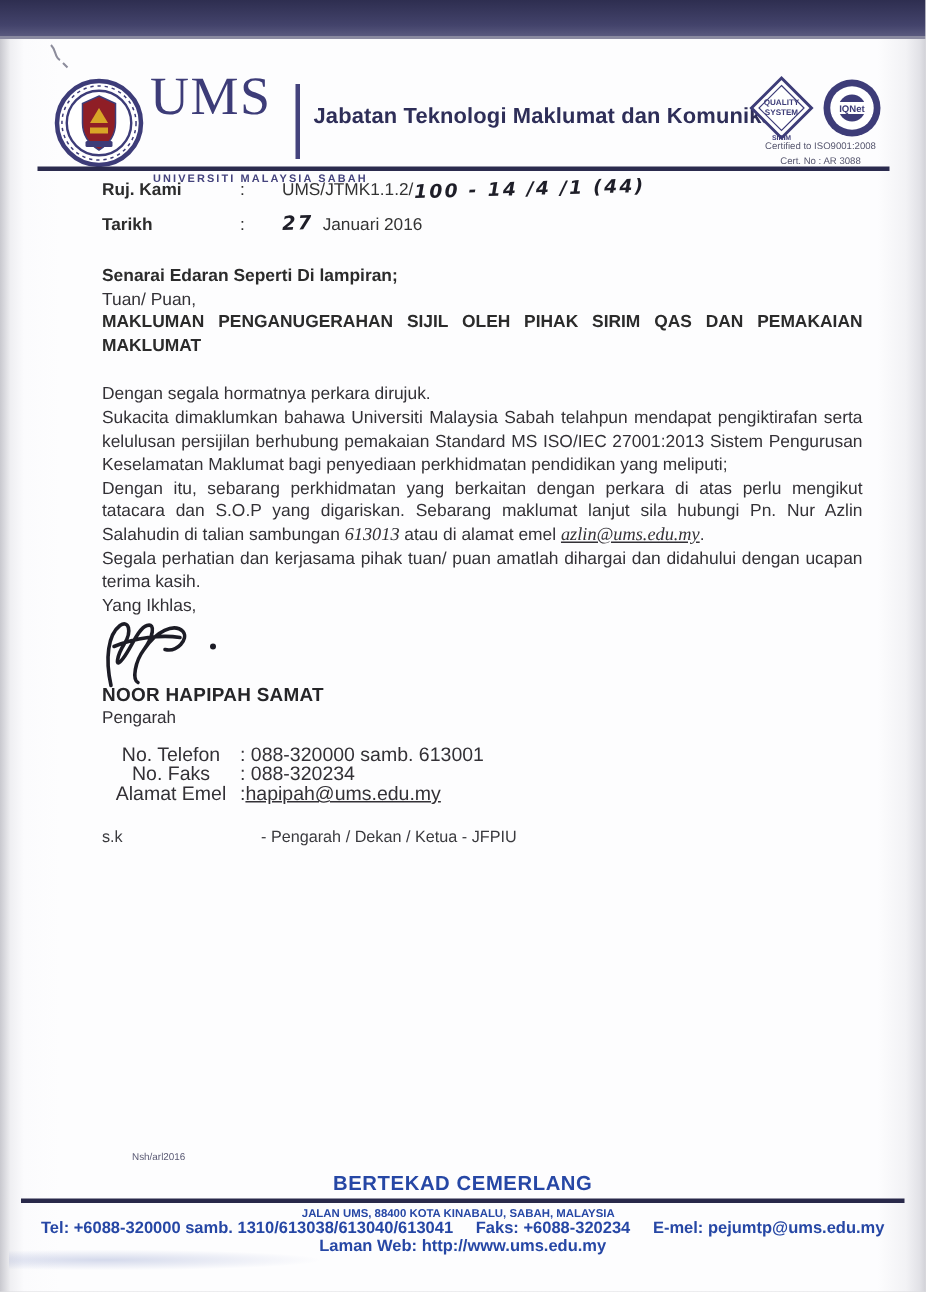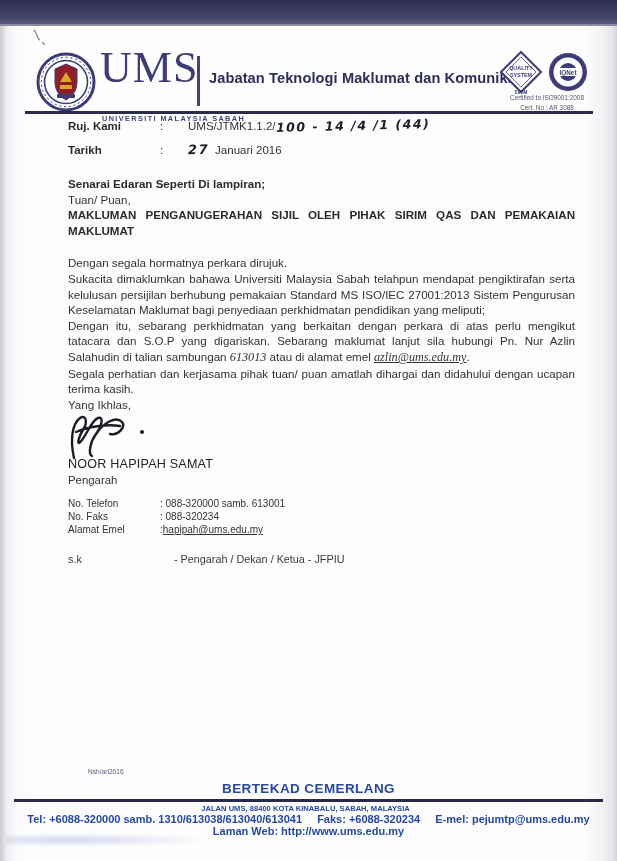--- a/index.html
+++ b/index.html
@@ -11,21 +11,21 @@
     color:#333;
   }
   .topbar { position:absolute; top:0; left:0; width:617px; height:26px;
     background:linear-gradient(180deg,#2e2e50 0,#43436b 70%,#59597e 100%);
     border-bottom:2px solid #8a8aa0; }
   .scratch { position:absolute; top:28px; left:30px; width:26px; height:26px; color:#9a9aa8; }
 
   
   .crest { position:absolute; top:52px; left:36px; }
   .ums-word { position:absolute; top:46px; left:100px; font-family:"Liberation Serif", serif;
-    font-size:44px; font-weight:400; color:#3d3c78; letter-spacing:1px; line-height:1; }
+    font-size:36px; font-weight:400; color:#3d3c78; letter-spacing:1px; line-height:1; }
   .ums-sub { position:absolute; top:114px; left:102px; font-size:7.3px; font-weight:700;
     color:#44437d; letter-spacing:1.4px; }
   .vbar { position:absolute; top:56px; left:197px; width:3px; height:50px; background:#44437d; }
   .dept { position:absolute; top:70px; left:209px; font-size:14.6px; font-weight:700; color:#2e2e58;
     letter-spacing:0.1px; }
   .badges { position:absolute; top:50px; left:499px; display:flex; gap:4px; align-items:center; }
   .cert-text { position:absolute; top:93px; left:492px; width:110px; text-align:center;
     font-size:6.4px; color:#56566e; line-height:1.5; }
   .head-rule { position:absolute; top:111px; left:25px; width:568px; height:3px; background:#2b2b4e; }
 
@@ -57,23 +57,23 @@
   .para3 i { font-family:"Liberation Serif", serif; font-size:12.2px; }
   .u { text-decoration:underline; }
   .para4 { margin-bottom:12px; }
   .sekian { margin-bottom:20px; }
   .closing { margin-bottom:0; }
 
   .sig-area { position:relative; height:45px; }
   .sig-svg { position:absolute; left:-6px; top:-2px; }
   .sig-dot { position:absolute; left:72px; top:18px; width:4px; height:4px; border-radius:50%;
     background:#1c1c26; }
-  .sender-name { font-weight:400; font-size:12.6px; color:#252528; letter-spacing:0.2px; }
+  .sender-name { font-weight:700; font-size:12.6px; color:#252528; letter-spacing:0.2px; }
   .sender-title { font-size:11.4px; margin-bottom:8px; }
-  .contact-row { display:flex; line-height:13.2px; font-size:10px; }
+  .contact-row { display:flex; line-height:13.2px; font-size:13px;text-align:center; }
   .c-label { width:92px; }
   .c-link { color:#333136; text-decoration:underline; }
   .sk-row { display:flex; margin-top:16px; font-size:10.8px; color:#3a3a3e; }
   .sk-label { width:106px; }
 
   
   .typist { position:absolute; top:768px; left:88px; font-size:6.6px; color:#5a5a74; }
   .motto { position:absolute; top:781px; left:0; width:617px; text-align:center;
     font-size:13.5px; font-weight:700; color:#2647a5; letter-spacing:0.4px; }
   .foot-rule { position:absolute; top:799px; left:14px; width:589px; height:2.5px; background:#29294a; }

